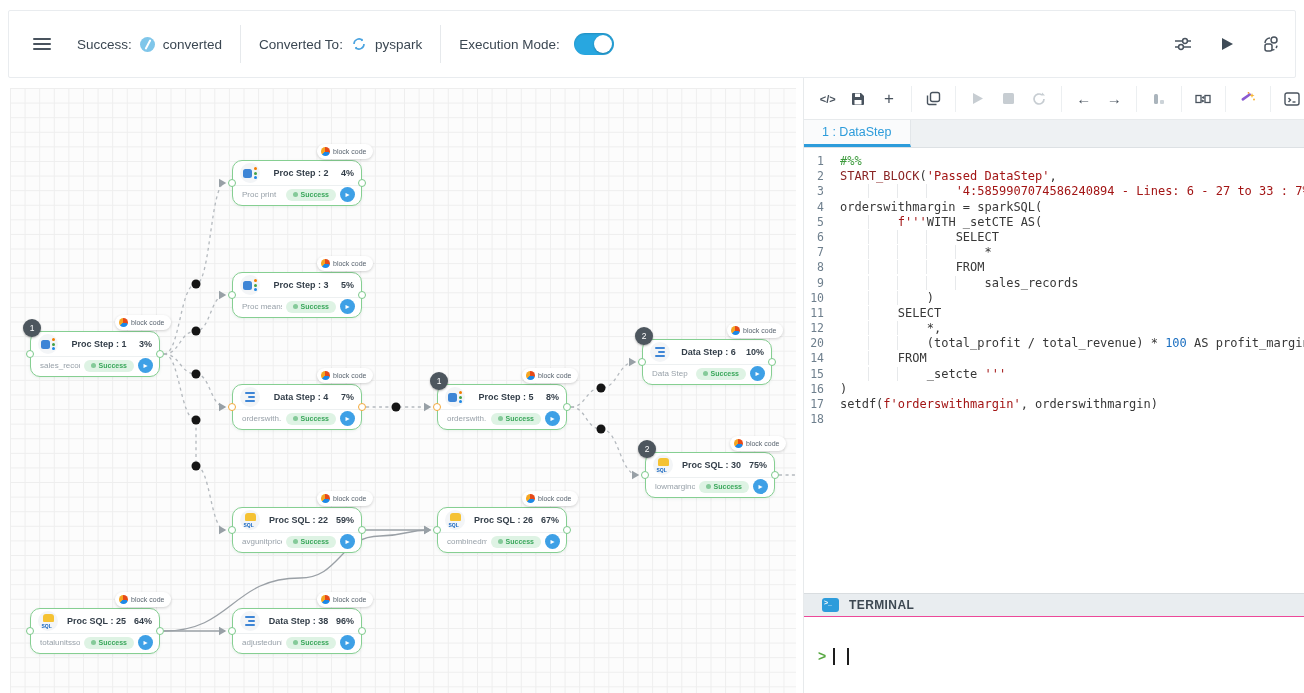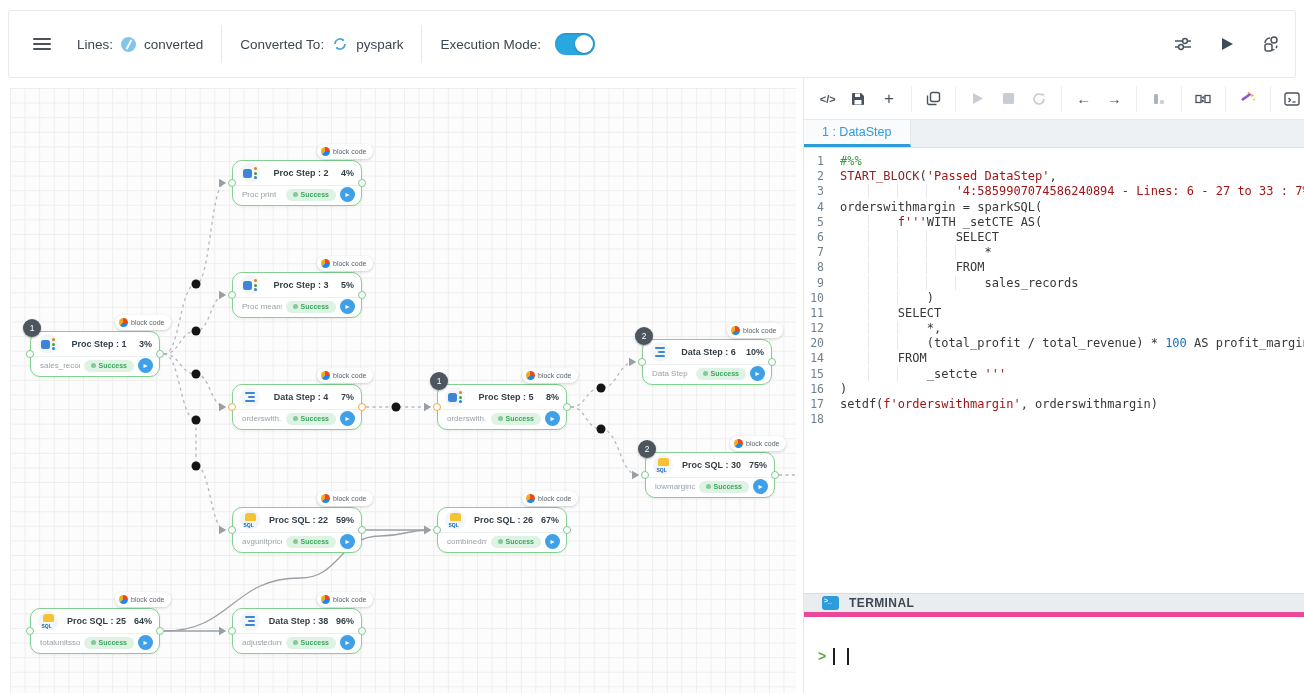--- a/index.html
+++ b/index.html
@@ -87,42 +87,42 @@
     background:#fafbfc; border-right:1px solid #e2e6e9; border-bottom:3px solid #2d9cdb; cursor:pointer; }
   .code { position:absolute; left:0; right:0; top:71px; bottom:180px; overflow:hidden;
     font-family:"DejaVu Sans Mono","Liberation Mono",monospace; font-size:12px; padding-top:5px; cursor:text; }
   .cl { display:flex; height:15.2px; line-height:15.2px; white-space:pre; }
   .ln { width:36px; text-align:right; padding-right:16px; color:#6e7f8d; flex:none; font-size:11.5px; }
   .lc .def { color:#383838; } .lc .str { color:#a31515;text-align:center; } .lc .com { color:#3c9a3c; }
   .lc .num { color:#1a6ec0; } .lc .fn { color:#8a2525; }
   .ig { display:inline; }
   .ig + .ig { border-left:1px solid #e7e9eb; margin-left:-1px; }
   .term-head { position:absolute; left:0; right:0; top:515px; height:24px; background:#e9edf0;
-    border-top:1px solid #d9dde0; border-bottom:5px solid #ec4899; display:flex; align-items:center;
+    border-top:1px solid #d9dde0; border-bottom:1px solid #ec4899; display:flex; align-items:center;
     padding-left:18px; gap:10px; cursor:pointer; }
   .term-icon { width:17px; height:14px; background:#2d9cdb; border-radius:3px; position:relative; }
   .term-icon::before { content:">_"; position:absolute; left:2px; top:1px; color:#fff; font-size:7px;
     font-weight:bold; letter-spacing:0; }
   .term-title { font-size:12px; font-weight:bold; color:#3d4852; letter-spacing:.4px; }
   .term-body { position:absolute; left:0; right:0; top:550px; bottom:0; background:#fff;
     padding:20px 0 0 14px; display:flex; align-items:flex-start; gap:7px; cursor:text; }
   .term-prompt { color:#58a942; font-size:14px; font-weight:bold; line-height:16px; }
   .cursorbar { width:2px; height:17px; background:#1d1d1d; display:inline-block; }
 </style>
 </head>
 <body>
 
 <div class="topbar">
   <div class="hamburger">
       <i></i>
       <i></i>
       <i></i>
     </div>
   <div class="tb-group" style="margin-left:26px;">
-    <span class="tb-label">Lines:</span>
+    <span class="tb-label">Success:</span>
     <span class="status-icon"></span>
     <span class="tb-label">converted</span>
   </div>
   <div class="tb-sep"></div>
   <div class="tb-group">
     <span class="tb-label">Converted To:</span>
     <svg width="16" height="16" viewBox="0 0 16 16">
       <path d="M13 8a5 5 0 0 1-8.5 3.6" fill="none" stroke="#4aa3e0" stroke-width="1.6"></path>
       <path d="M3 8a5 5 0 0 1 8.5-3.6" fill="none" stroke="#4aa3e0" stroke-width="1.6"></path>
       <path d="M11 2.5l1 2.2-2.3.6z" fill="#4aa3e0"></path>

